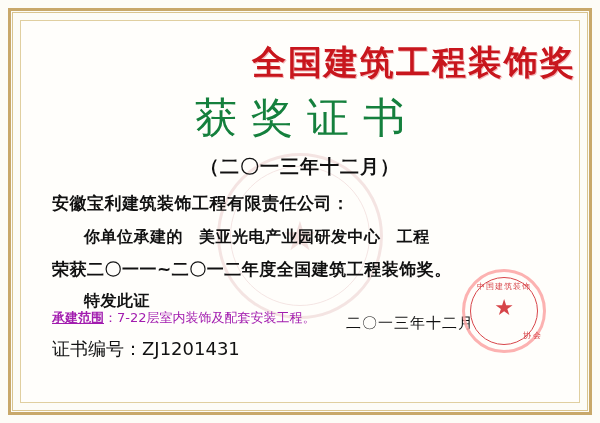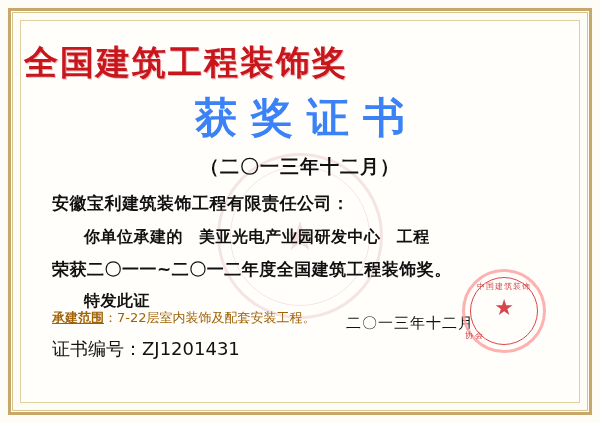--- a/index.html
+++ b/index.html
@@ -85,39 +85,39 @@
     color: #e3bcbc;
     font-size: 40px;
     line-height: 1;
   }
 
   
   .title-main {
     position: absolute;
     left: 0; right: 0;
     top: 16px;
-    text-align: left;
+    text-align: right;
     font-family: "DejaVu Sans", sans-serif;
     font-weight: bold;
     font-size: 34px;
     letter-spacing: 2px;
     color: #c8161d;
     text-shadow: 1px 1px 0 #f2b6b8;
   }
   .title-sub {
     position: absolute;
     left: 0; right: 0;
     top: 66px;
     text-align: center;
     font-family: "DejaVu Serif", serif;
-    font-weight: bold;
+    font-weight: normal;
     font-size: 42px;
     letter-spacing: 14px;
     text-indent: 14px;
-    color: #3b82f6;
+    color: #15803d;
   }
   .title-category {
     position: absolute;
     left: 0; right: 0;
     top: 130px;
     text-align: center;
     font-family: "DejaVu Sans", sans-serif;
     font-weight: bold;
     font-size: 19px;
     letter-spacing: 1px;
@@ -169,21 +169,21 @@
     position: absolute;
     left: 28px;
     right: 24px;
     bottom: 26px;
   }
   .scope {
     position: absolute;
     left: 0;
     bottom: 46px;
     font-size: 13px;
-    color: #a16207;
+    color: #a21caf;
     font-family: "DejaVu Sans", sans-serif;
   }
   .scope .label {
     font-weight: bold;
     text-decoration: underline;
   }
   .cert-no {
     position: absolute;
     left: 0;
     bottom: 12px;
@@ -236,21 +236,21 @@
     text-align: center;
     color: #d0252b;
     font-size: 8px;
     letter-spacing: 1px;
     font-family: "DejaVu Sans", sans-serif;
   }
   .seal-text-bottom {
     position: absolute;
     left: 0; right: 0;
     bottom: 9px;
-    text-align: left;
+    text-align: right;
     color: #d0252b;
     font-size: 8px;
     letter-spacing: 2px;
     font-family: "DejaVu Sans", sans-serif;
   }
 </style>
 </head>
 <body>
 
 <div id="certificate">

